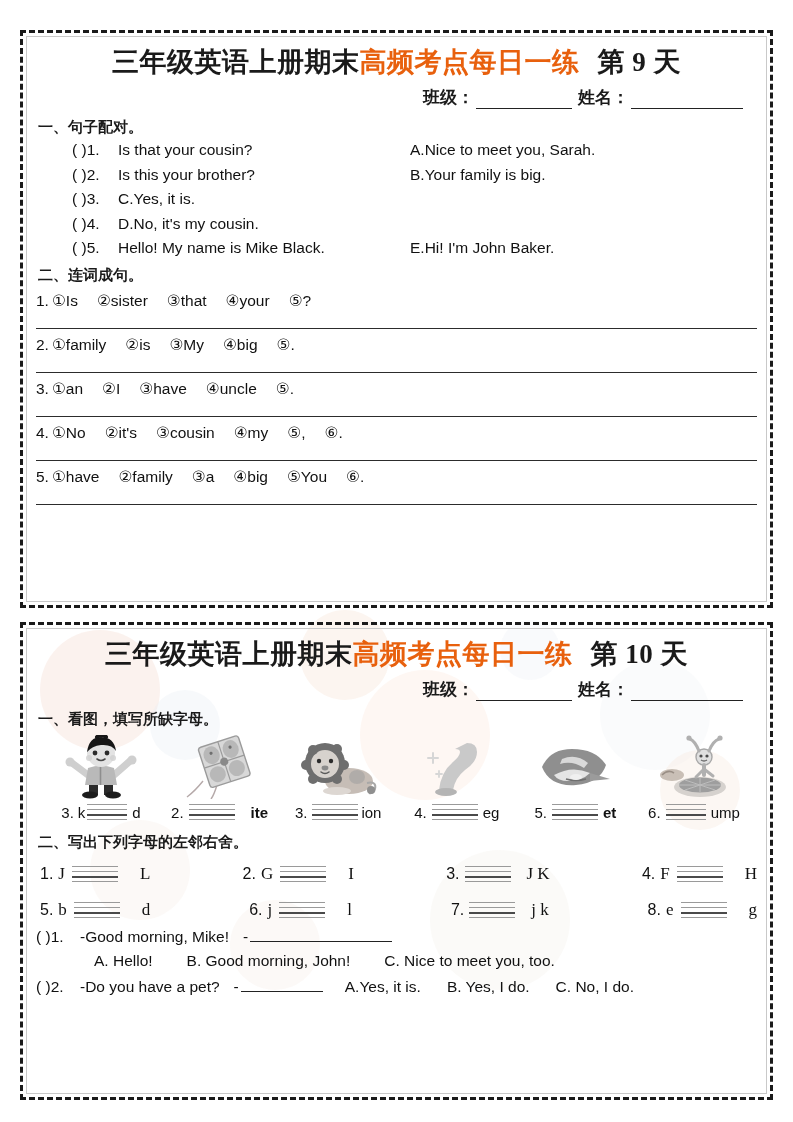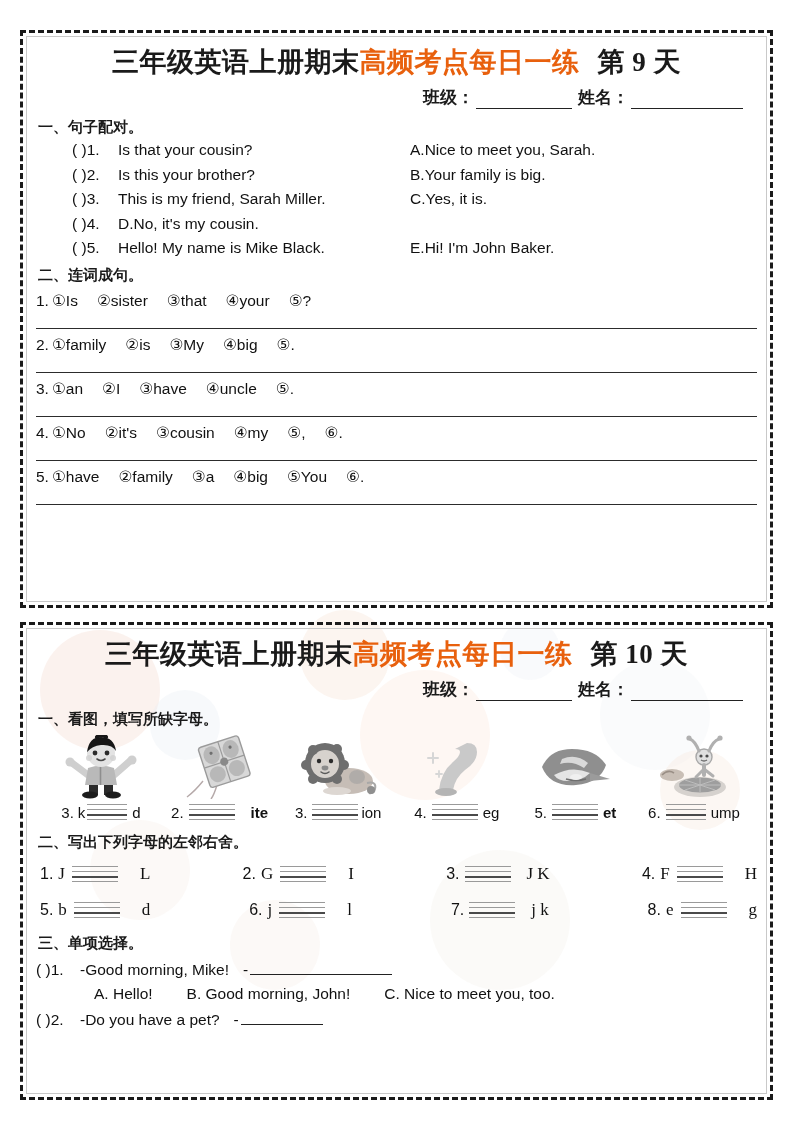--- a/index.html
+++ b/index.html
@@ -183,21 +183,20 @@
           <span class="match-q">Is that your cousin?</span>
           <span class="match-a">A.Nice to meet you, Sarah.</span>
         </div>
         <div class="match-row">
           <span class="match-paren">(      )2.</span>
           <span class="match-q">Is this your brother?</span>
           <span class="match-a">B.Your family is big.</span>
         </div>
         <div class="match-row">
           <span class="match-paren">(      )3.</span>
-          <span class="match-q">This is my friend, Sarah Miller.</span>
           <span class="match-a">C.Yes, it is.</span>
         </div>
         <div class="match-row">
           <span class="match-paren">(      )4.</span>
           <span class="match-a">D.No, it's my cousin.</span>
         </div>
         <div class="match-row">
           <span class="match-paren">(      )5.</span>
           <span class="match-q">Hello! My name is Mike Black.</span>
           <span class="match-a">E.Hi! I'm John Baker.</span>
@@ -566,37 +565,41 @@
           <span class="guide g-w46">
               <i class="l1"></i>
               <i class="l2"></i>
               <i class="l3"></i>
               <i class="l4"></i>
             </span>
           <span class="ltr nb-post" style="margin-left:22px;">g</span>
         </span>
       </div>
 
-      <div class="sec" style="margin-top:14px;">三、单项选择。</div>
 
       <div class="mc-q">
         <span class="mc-paren">(      )1.</span>
         <span class="mc-text">-Good morning, Mike!</span>
         <span class="mc-dash">-</span>
         <span class="mc-blank blank-long"></span>
       </div>
       <div class="mc-opts">
         <span class="op">A.  Hello!</span>
         <span class="op">B. Good morning, John!</span>
         <span class="op">C. Nice to meet you, too.</span>
       </div>
 
       <div class="mc-q">
         <span class="mc-paren">(      )2.</span>
         <span class="mc-text">-Do you have a pet?</span>
         <span class="mc-dash">-</span>
         <span class="mc-blank blank-short" style="margin-right:22px;"></span>
+        <span class="mc-inline">
+          <span class="op">A.Yes, it is.</span>
+          <span class="op">B. Yes, I do.</span>
+          <span class="op">C. No, I do.</span>
+        </span>
       </div>
 
     </div>
   </div>
 
 </div>
 
 </body></html>

